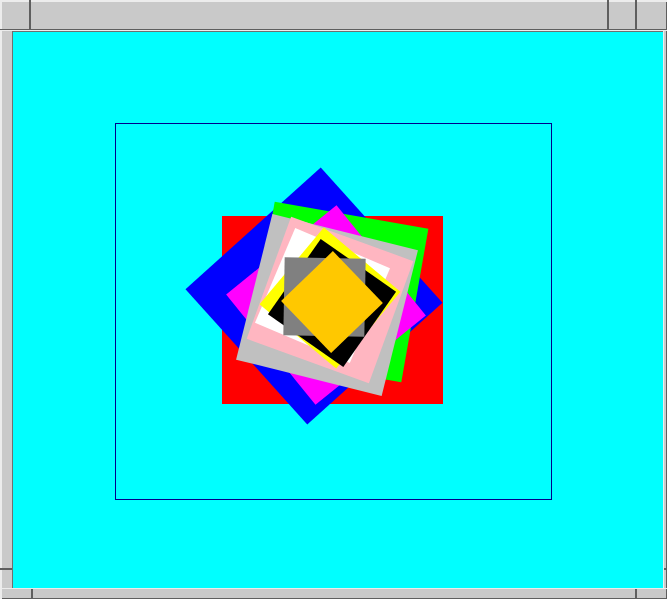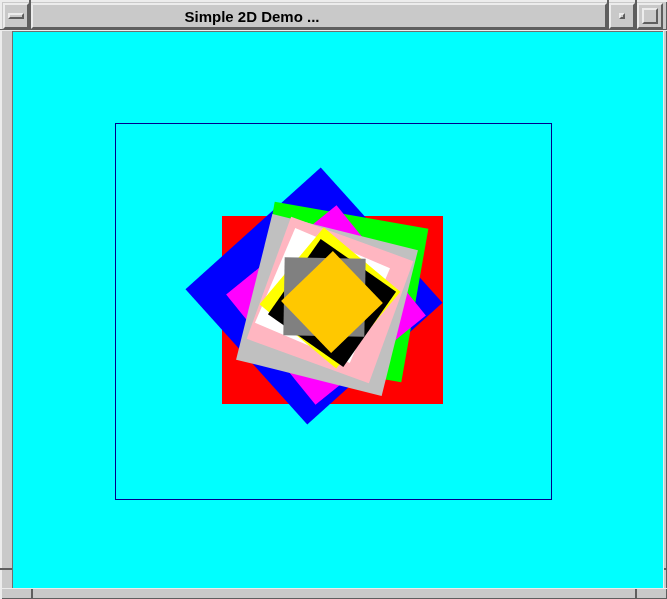--- a/index.html
+++ b/index.html
@@ -59,34 +59,20 @@
     <div class="vcut" id="cut-a"></div>
     <div class="vcut" id="cut-b"></div>
     <div class="vcut" id="cut-c"></div>
     <div id="tb-sep-dark"></div>
     <div id="tb-sep-light"></div>
     <div class="hcut" id="cut-l"></div>
     <div class="hcut" id="cut-r"></div>
     <div class="bcut" id="cut-bl"></div>
     <div class="bcut" id="cut-br"></div>
 
-    <div id="titlebar">
-      <div class="tb-piece raised" id="menu-btn">
-        <div class="raised" id="menu-glyph"></div>
-      </div>
-      <div class="tb-piece raised" id="title-area">
-        <span id="window-title">Simple 2D Demo ...</span>
-      </div>
-      <div class="tb-piece raised" id="min-btn">
-        <div class="raised" id="min-glyph"></div>
-      </div>
-      <div class="tb-piece raised" id="max-btn">
-        <div id="max-glyph"></div>
-      </div>
-    </div>
 
     <div id="client"></div>
     <div id="right-frame-hl"></div>
     <div id="bottom-frame-hl"></div>
 
     <div id="draw-layer">
       <div id="inner-rect" style="left: 115px; top: 123px; width: 437px; height: 377px; border: 1px solid rgb(0, 0, 139);"></div>
       <div id="squares">
           <div class="square" style="left: 221.5px; top: 216px; width: 221px; height: 188px; background: rgb(255, 0, 0); transform: rotate(0deg);"></div>
           <div class="square" style="left: 223px; top: 205px; width: 182px; height: 182px; background: rgb(0, 0, 255); transform: rotate(48deg);"></div>

